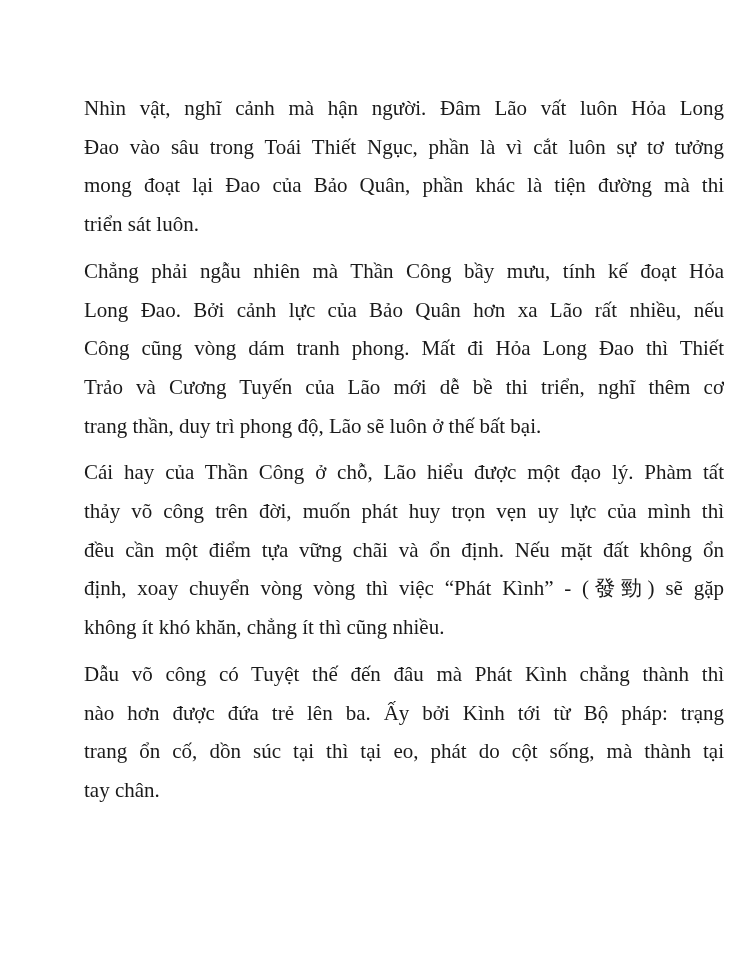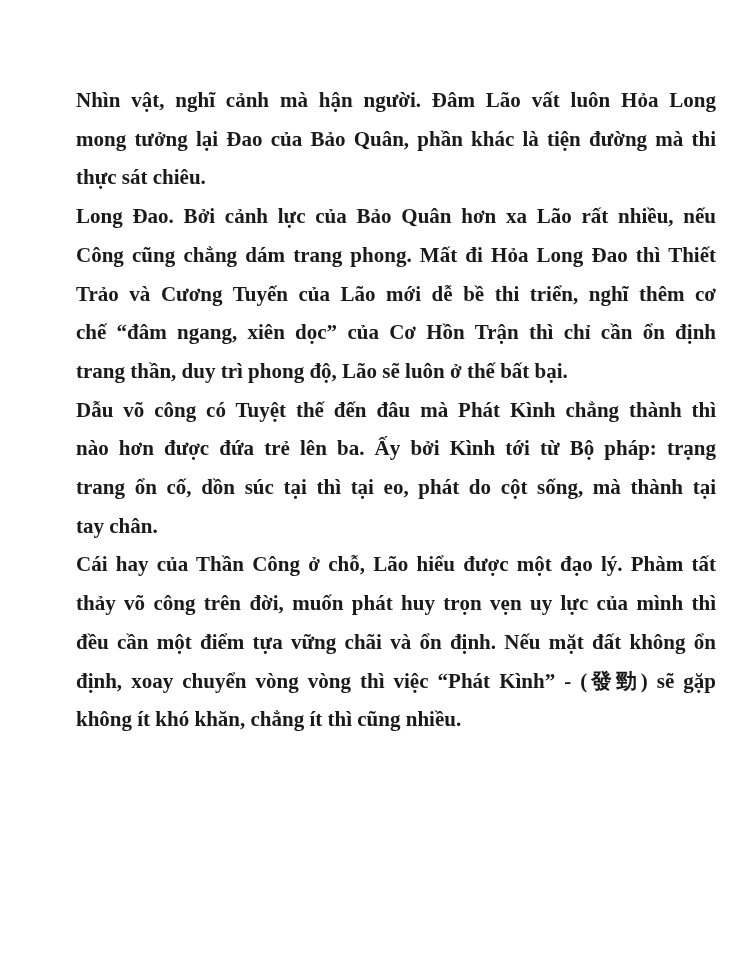--- a/index.html
+++ b/index.html
@@ -17,62 +17,62 @@
     width: 750px;
     height: 960px;
     padding: 81px 33px 0 76px;
     background: #ffffff;
     font-family: "Liberation Serif", "DejaVu Serif", serif;
     font-size: 21px;
     line-height: 38.7px;
     color: #1a1a1a;
   }
   .paragraph {
-    margin: 0;
+    margin: 8px;
     padding: 0;
-    font-weight: bold;
   }
   .line {
     width: 640px;
     text-align: justify;
     text-align-last: justify;
     hyphens: none;
     overflow: hidden;
   }
   .line.para-end {
     text-align-last: left;
   }
 </style>
 </head>
 <body style="background: rgb(255, 255, 255);">
 
 <main class="page" style="color: rgb(26, 26, 26);">
 
   <section class="paragraph">
     <div class="line">Nhìn vật, nghĩ cảnh mà hận người. Đâm Lão vất luôn Hỏa Long</div>
-    <div class="line">mong tưởng lại Đao của Bảo Quân, phần khác là tiện đường mà thi</div>
-    <div class="line para-end">thực sát chiêu.</div>
+    <div class="line">Đao vào sâu trong Toái Thiết Ngục, phần là vì cắt luôn sự tơ tưởng</div>
+    <div class="line">mong đoạt lại Đao của Bảo Quân, phần khác là tiện đường mà thi</div>
+    <div class="line para-end">triển sát luôn.</div>
   </section>
 
   <section class="paragraph">
+    <div class="line">Chẳng phải ngẫu nhiên mà Thần Công bầy mưu, tính kế đoạt Hỏa</div>
     <div class="line">Long Đao. Bởi cảnh lực của Bảo Quân hơn xa Lão rất nhiều, nếu</div>
-    <div class="line">Công cũng chẳng dám trang phong. Mất đi Hỏa Long Đao thì Thiết</div>
+    <div class="line">Công cũng vòng dám tranh phong. Mất đi Hỏa Long Đao thì Thiết</div>
     <div class="line">Trảo và Cương Tuyến của Lão mới dễ bề thi triển, nghĩ thêm cơ</div>
-    <div class="line">chế “đâm ngang, xiên dọc” của Cơ Hồn Trận thì chỉ cần ổn định</div>
     <div class="line para-end">trang thần, duy trì phong độ, Lão sẽ luôn ở thế bất bại.</div>
-  </section>
-
-  <section class="paragraph">
-    <div class="line">Dẫu võ công có Tuyệt thế đến đâu mà Phát Kình chẳng thành thì</div>
-    <div class="line">nào hơn được đứa trẻ lên ba. Ấy bởi Kình tới từ Bộ pháp: trạng</div>
-    <div class="line">trang ổn cố, dồn súc tại thì tại eo, phát do cột sống, mà thành tại</div>
-    <div class="line para-end">tay chân.</div>
   </section>
 
   <section class="paragraph">
     <div class="line">Cái hay của Thần Công ở chỗ, Lão hiểu được một đạo lý. Phàm tất</div>
     <div class="line">thảy võ công trên đời, muốn phát huy trọn vẹn uy lực của mình thì</div>
     <div class="line">đều cần một điểm tựa vững chãi và ổn định. Nếu mặt đất không ổn</div>
     <div class="line">định, xoay chuyển vòng vòng thì việc “Phát Kình” - (發勁) sẽ gặp</div>
     <div class="line para-end">không ít khó khăn, chẳng ít thì cũng nhiều.</div>
   </section>
 
+  <section class="paragraph">
+    <div class="line">Dẫu võ công có Tuyệt thế đến đâu mà Phát Kình chẳng thành thì</div>
+    <div class="line">nào hơn được đứa trẻ lên ba. Ấy bởi Kình tới từ Bộ pháp: trạng</div>
+    <div class="line">trang ổn cố, dồn súc tại thì tại eo, phát do cột sống, mà thành tại</div>
+    <div class="line para-end">tay chân.</div>
+  </section>
+
 </main>
 
 </body></html>

